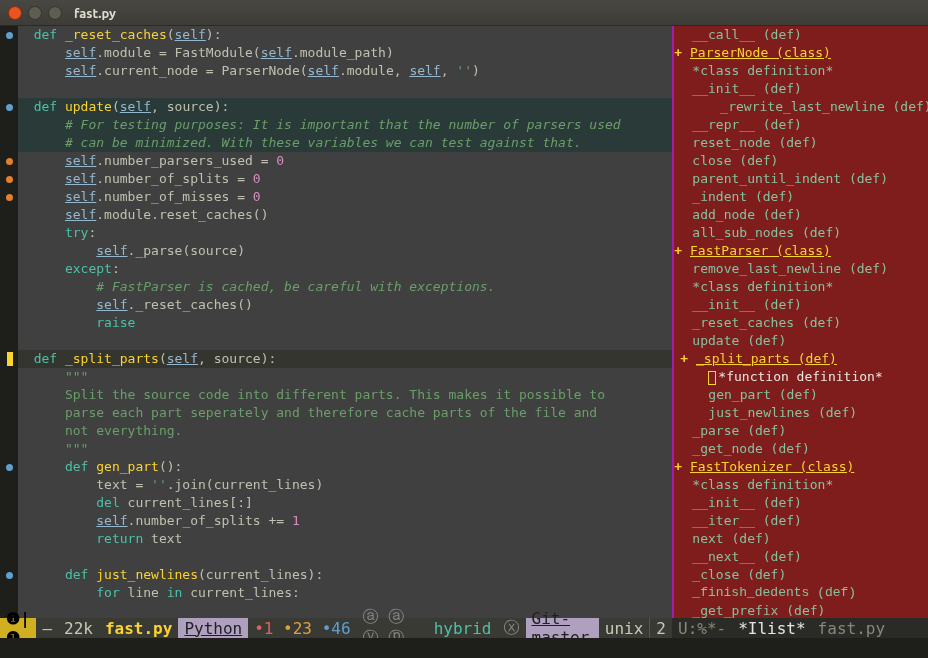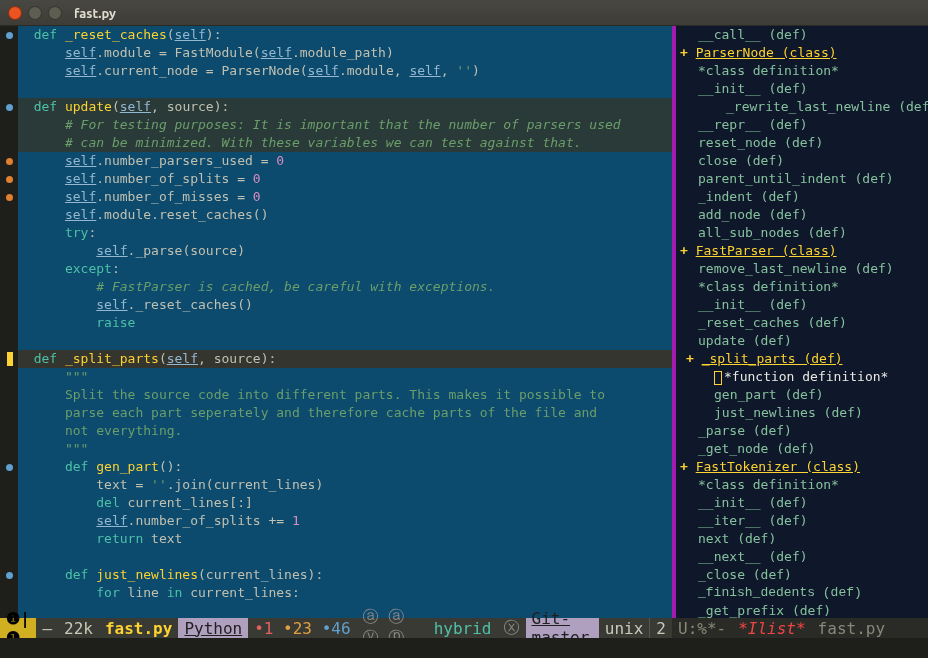--- a/index.html
+++ b/index.html
@@ -31,21 +31,21 @@
 .wbtn.min   { background: #5d5d52; }
 .wbtn.max   { background: #5d5d52; }
 .title { color: #e0ddd0; font-weight: bold; font-family: "Ubuntu", sans-serif; font-size: 13px; }
 .workspace {
   flex: 1;
   display: flex;
   overflow: hidden;
 }
 .editor {
   flex: 1;
-  background: #0c4a6e;
+  background: #404040;
   display: flex;
   overflow: hidden;
 }
 .fringe {
   width: 18px;
   background: #1e1e1a;
   display: flex;
   flex-direction: column;
 }
 .fr-row {
@@ -73,25 +73,26 @@
 .kw    { color: #4cc1a8; }         
 .fn    { color: #fcd330; }         
 .self  { color: #94b8d0; text-decoration: underline; }
 .num   { color: #d58fc1; }         
 .str   { color: #6a9e6a; }         
 .com   { color: #6a9e6a; font-style: italic; }
 .hl-line { background: #2a3a38; }
 .hl-cursor { background: #353530; }
 .outline {
   width: 256px;
-  background: #0f172a;
-  border-left: 4px solid #a21caf;
+  background: #7f1d1d;
+  border-left: 2px solid #a21caf;
   display: flex;
   flex-direction: column;
   overflow: hidden;
+  align-items: center;
 }
 .outline-body {
   flex: 1;
   overflow: hidden;
 }
 .ol-row {
   height: 18px;
   line-height: 18px;
   white-space: nowrap;
   color: #86c19e;
@@ -253,18 +254,18 @@
           <div class="ol-row" style="padding-left: 22px;"><span class="ol-def">__iter__ (def)</span></div>
           <div class="ol-row" style="padding-left: 22px;"><span class="ol-def">next (def)</span></div>
           <div class="ol-row" style="padding-left: 22px;"><span class="ol-def">__next__ (def)</span></div>
           <div class="ol-row" style="padding-left: 22px;"><span class="ol-def">_close (def)</span></div>
           <div class="ol-row" style="padding-left: 22px; font-family: Liberation Mono, monospace;"><span class="ol-def">_finish_dedents (def)</span></div>
           <div class="ol-row" style="padding-left: 22px;"><span class="ol-def">_get_prefix (def)</span></div>
         </div>
     </div>
     <div class="modeline inactive">
       <span class="ml-seg">U:%*-</span>
-      <span class="ml-seg" style="color:#ef4444;font-style:italic;">*Ilist*</span>
+      <span class="ml-seg" style="color:#e5e5e5;">*Ilist*</span>
       <span class="ml-seg">fast.py</span>
     </div>
   </div>
 </div>
 <div class="echo-area"></div>
 
 </body></html>

